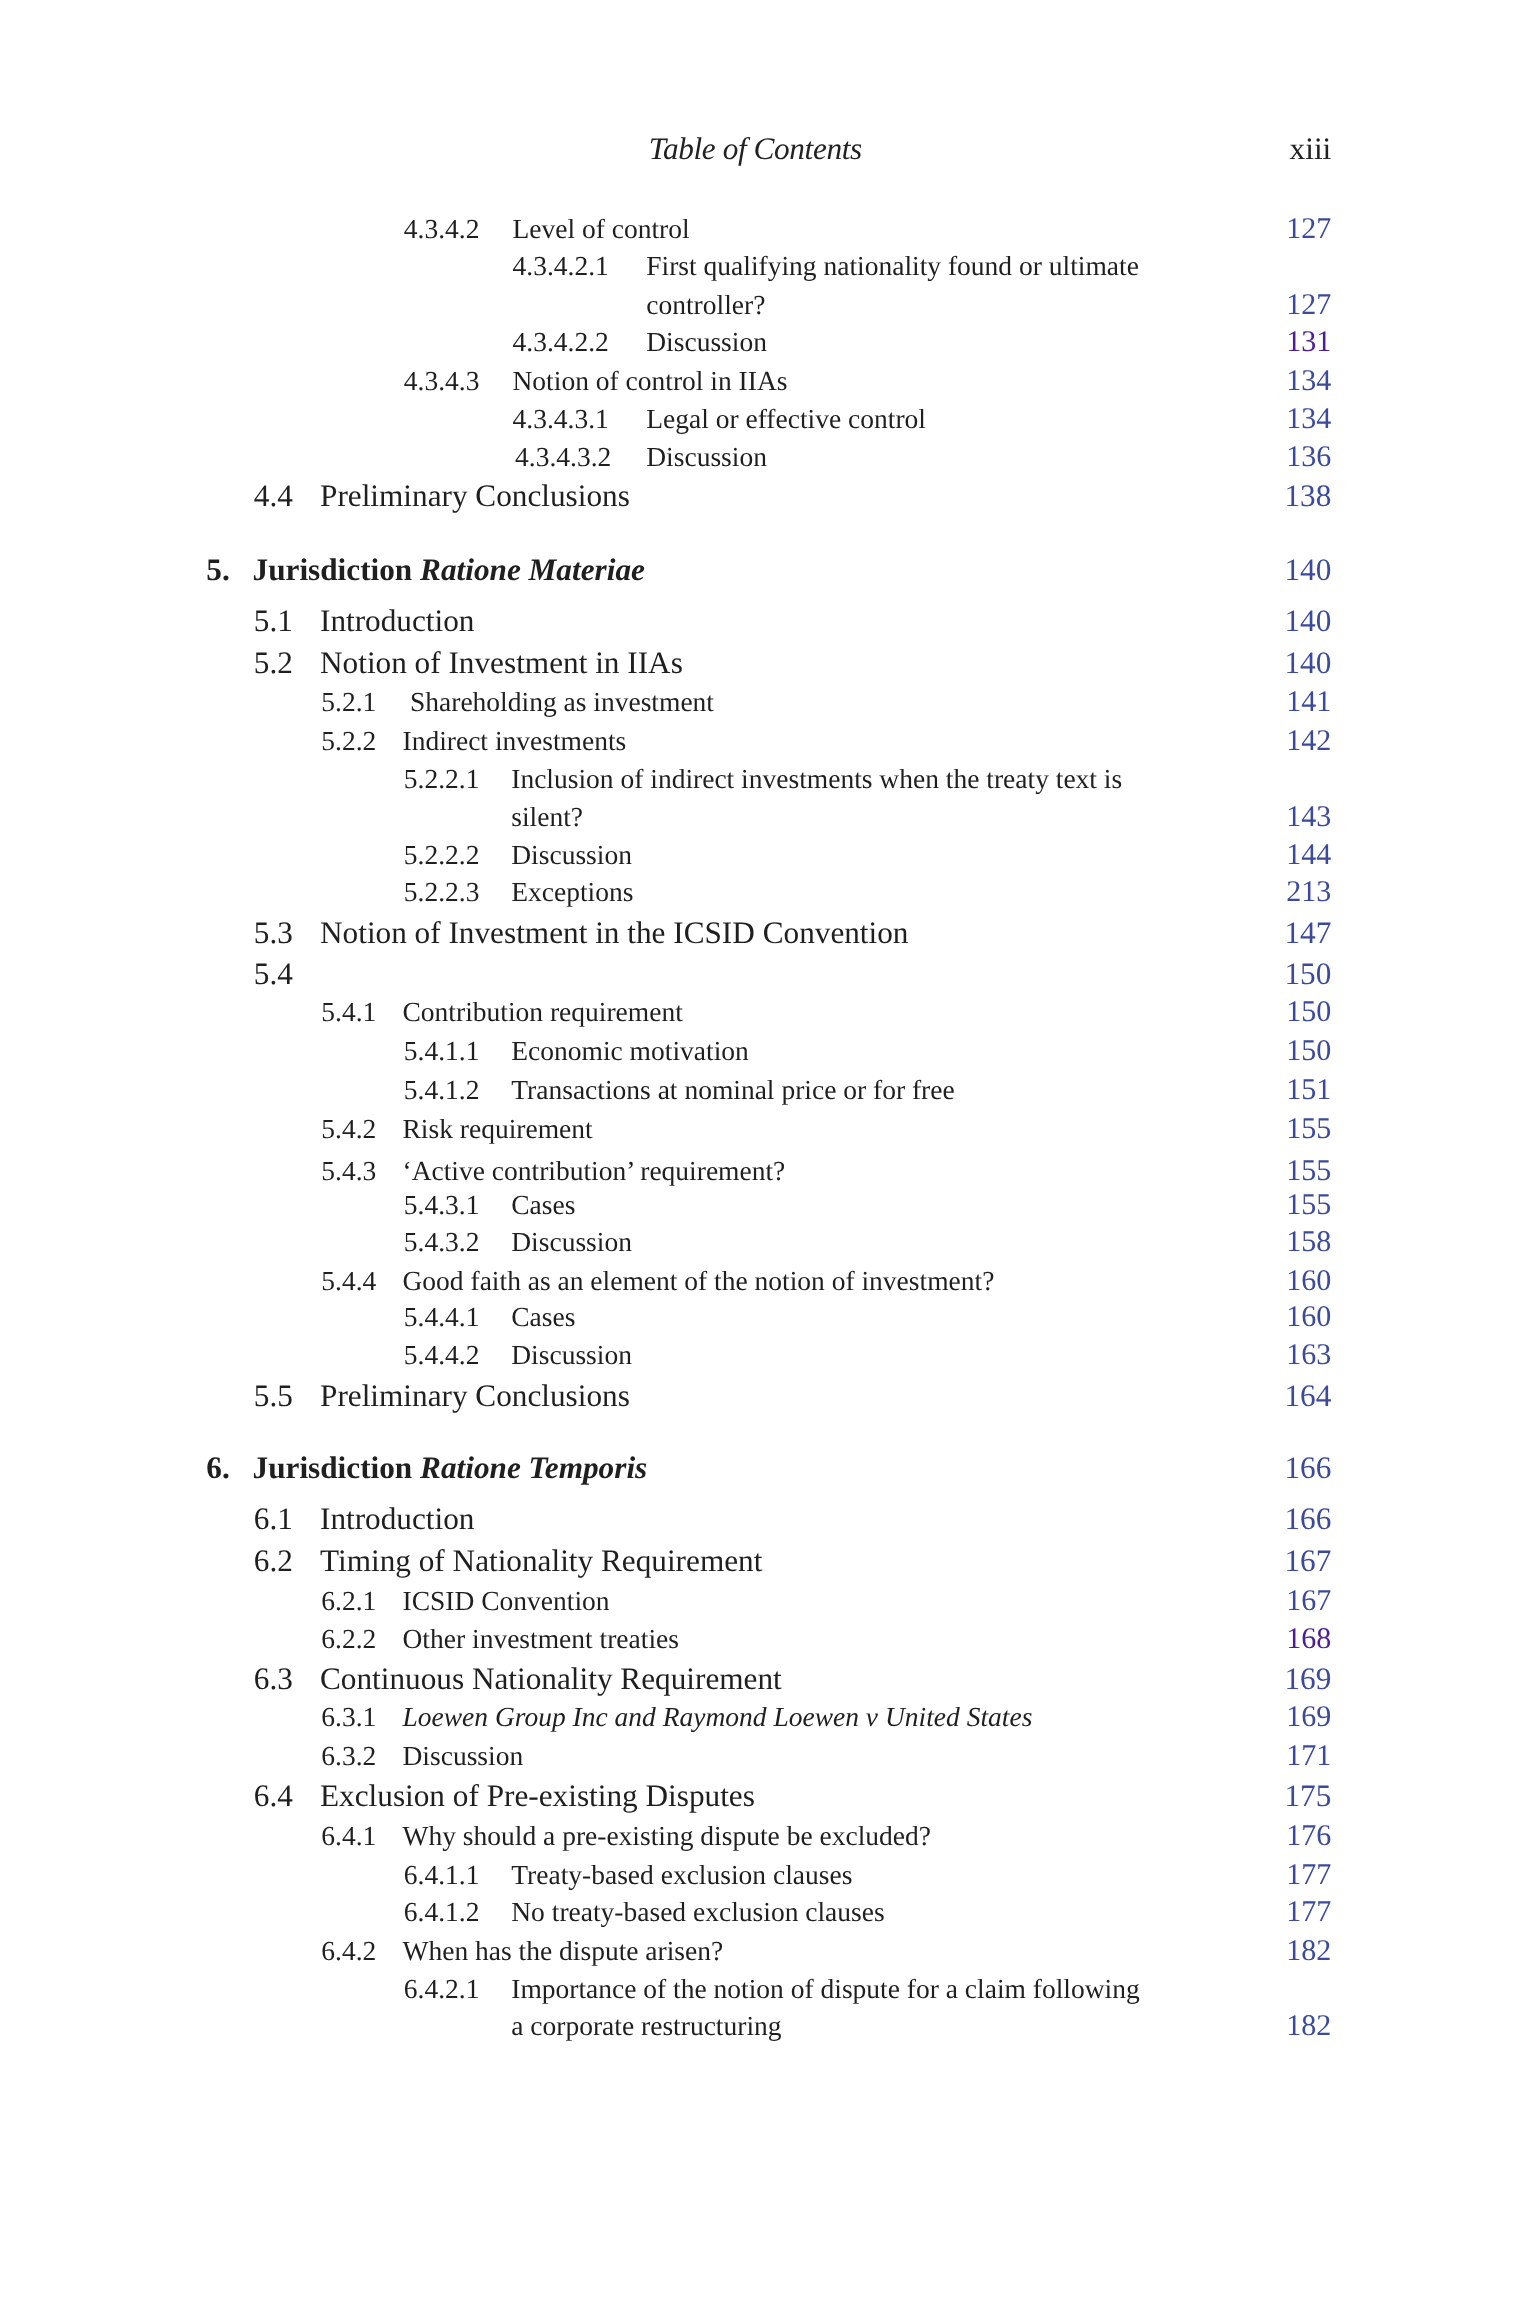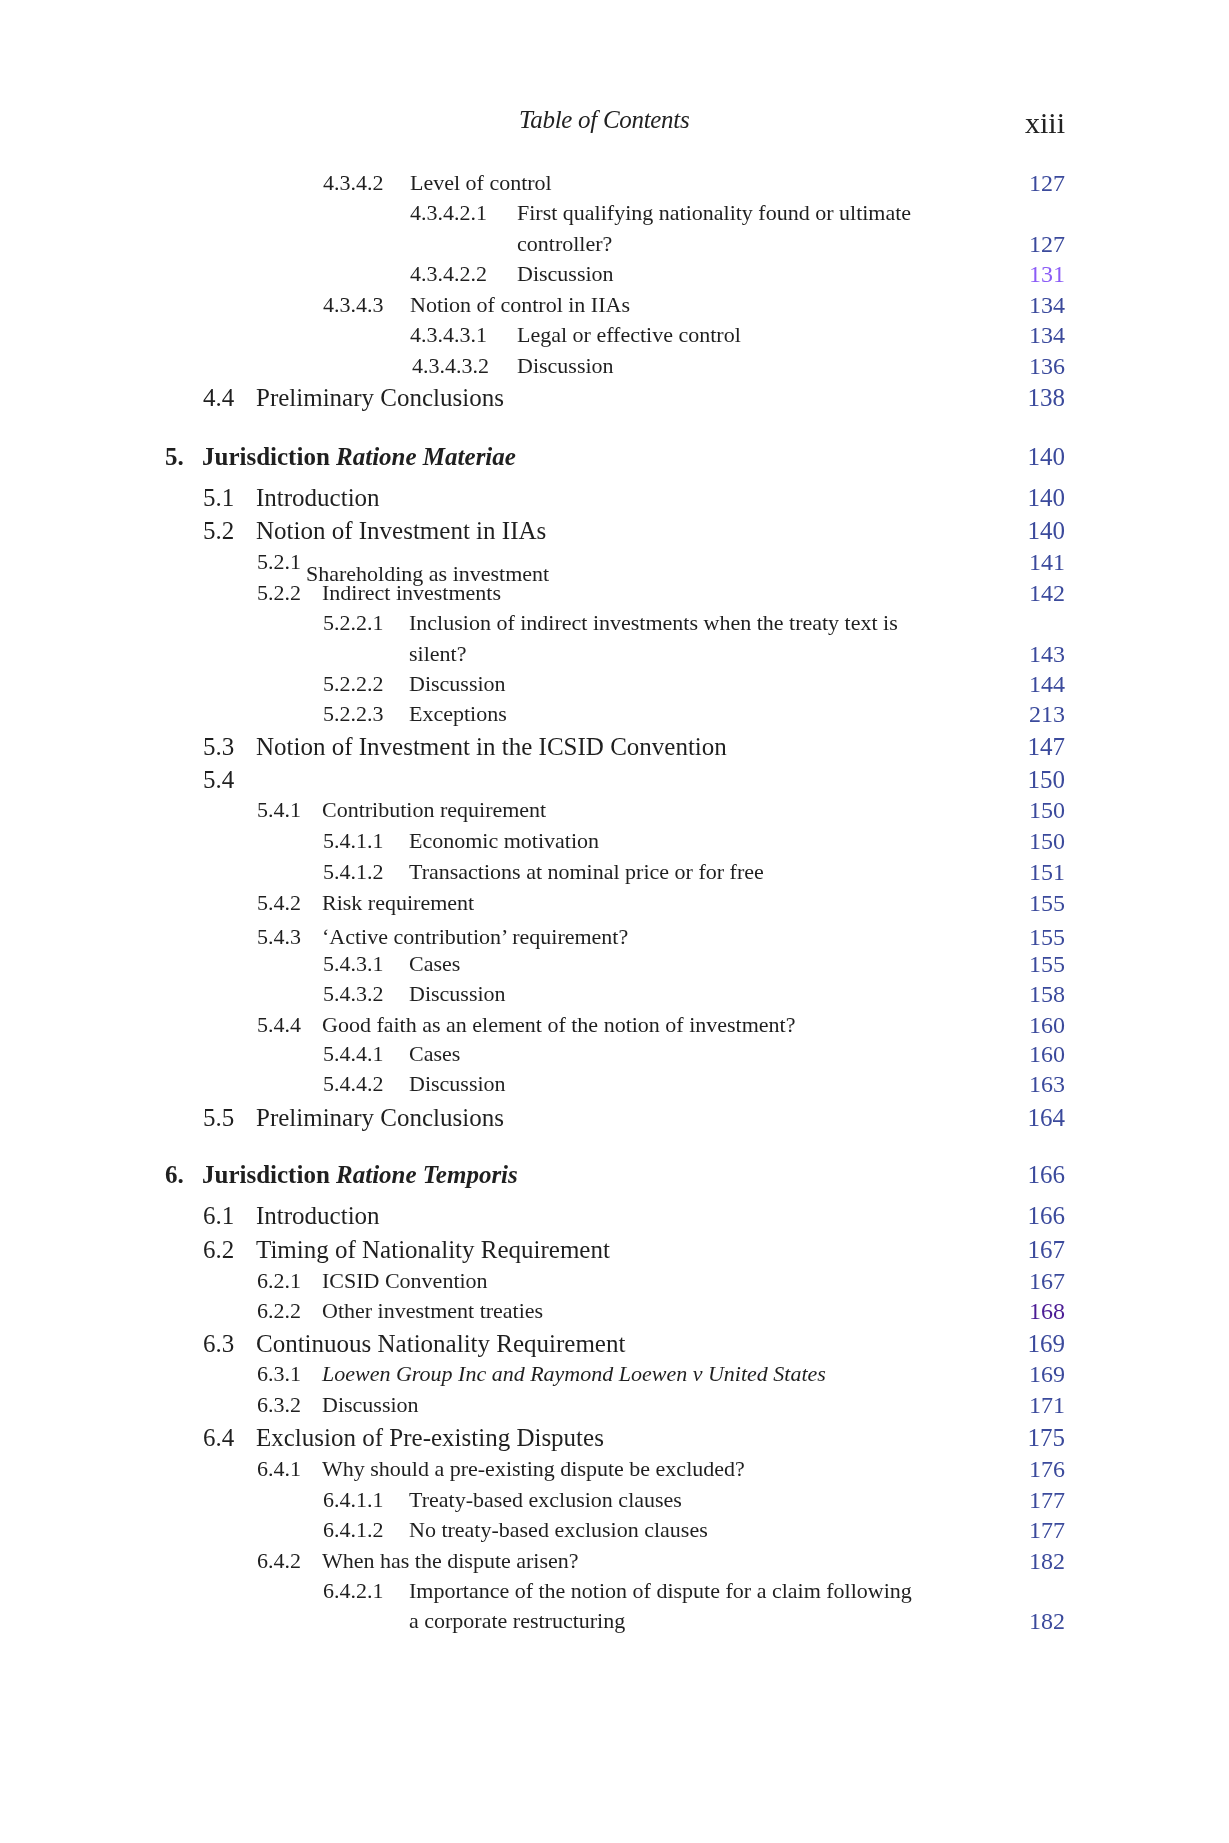--- a/index.html
+++ b/index.html
@@ -1,20 +1,20 @@
 <!DOCTYPE html>
 <html><head>
 <meta charset="utf-8">
 <style>
   html, body { margin: 0; padding: 0; background: #ffffff; }
   body { width: 1229px; height: 1843px; position: relative; overflow: hidden;
          font-family: "Liberation Serif", "DejaVu Serif", serif; color: #1f1f1f; }
   .running-head { position: absolute; top: 106px; left: 0; width: 1229px; height: 36px; }
   .rh-title { position: absolute; left: 519px; top: 0; font-style: italic; font-size: 25px; letter-spacing: -0.3px; color: #222; }
-  .rh-folio { position: absolute; right: 164px; top: 0; font-size: 30px; color: #222; }
+  .rh-folio { position: absolute; right: 164px; top: 0; font-size: 25px; color: #222; }
   .row { position: absolute; left: 0; width: 1229px; height: 30px; }
   .num, .txt { position: absolute; top: 0; white-space: nowrap; }
   .pg { position: absolute; right: 164px; top: 0; color: #3b4a9c; text-align: right; }
   .l3, .l4, .l5 { font-size: 22px; }
   .l3 .pg, .l4 .pg, .l5 .pg, .cont .pg { font-size: 24px; }
   .l2 { font-size: 25px; }
   .l2 .pg { font-size: 25px; }
   .ch { font-size: 25px; font-weight: bold; }
   .ch .pg { font-weight: normal; font-size: 25px; }
   .ch .txt .it { font-style: italic; }
@@ -39,21 +39,21 @@
       <span class="num" style="left: 410px;">4.3.4.2.1</span>
       <span class="txt" style="left: 517px;"><span>First qualifying nationality found or ultimate</span></span>
     </div>
     <div class="row cont" style="top: 231px;">
       <span class="txt" style="left: 517px;"><span>controller?</span></span>
       <span class="pg" style="color: rgb(59, 74, 156);">127</span>
     </div>
     <div class="row l5" style="top: 261px;">
       <span class="num" style="left: 410px;">4.3.4.2.2</span>
       <span class="txt" style="left: 517px;"><span>Discussion</span></span>
-      <span class="pg" style="color: #8b5cf6;">131</span>
+      <span class="pg" style="color: #4c1d95;">131</span>
     </div>
     <div class="row l4" style="top: 292px;">
       <span class="num" style="left: 323px;">4.3.4.3</span>
       <span class="txt" style="left: 410px;"><span>Notion of control in IIAs</span></span>
       <span class="pg" style="color: rgb(59, 74, 156);">134</span>
     </div>
     <div class="row l5" style="top: 322px;">
       <span class="num" style="left: 410px;">4.3.4.3.1</span>
       <span class="txt" style="left: 517px;"><span>Legal or effective control</span></span>
       <span class="pg" style="color: rgb(59, 74, 156);">134</span>
@@ -78,21 +78,21 @@
       <span class="txt" style="left: 256px;"><span>Introduction</span></span>
       <span class="pg" style="color: rgb(59, 74, 156);">140</span>
     </div>
     <div class="row l2" style="top: 517px;">
       <span class="num" style="left: 203px;">5.2</span>
       <span class="txt" style="left: 256px;"><span>Notion of Investment in IIAs</span></span>
       <span class="pg" style="color: rgb(59, 74, 156);">140</span>
     </div>
     <div class="row l3" style="top: 549px;">
       <span class="num" style="left: 257px;">5.2.1</span>
-      <span class="txt" style="left: 306px; margin-top: 12px;"><span>Shareholding as investment</span></span>
+      <span class="txt" style="left: 328px;"><span>Shareholding as investment</span></span>
       <span class="pg" style="color: rgb(59, 74, 156);">141</span>
     </div>
     <div class="row l3" style="top: 580px;">
       <span class="num" style="left: 257px;">5.2.2</span>
       <span class="txt" style="left: 322px;"><span>Indirect investments</span></span>
       <span class="pg" style="color: rgb(59, 74, 156);">142</span>
     </div>
     <div class="row l4" style="top: 610px;">
       <span class="num" style="left: 323px;">5.2.2.1</span>
       <span class="txt" style="left: 409px;"><span>Inclusion of indirect investments when the treaty text is</span></span>

